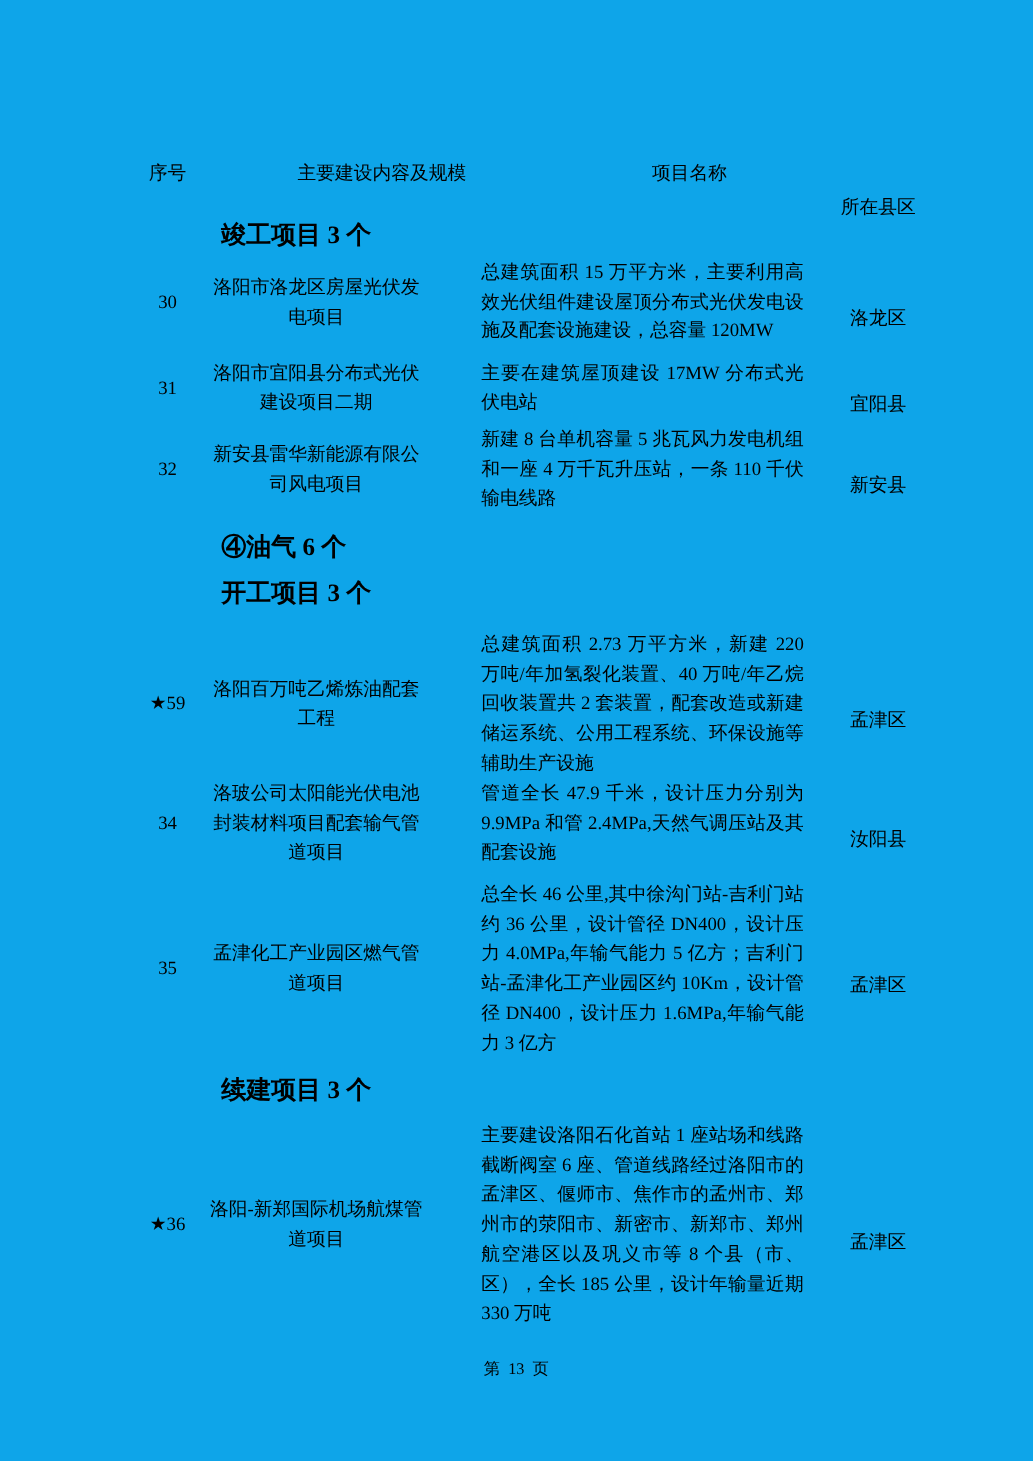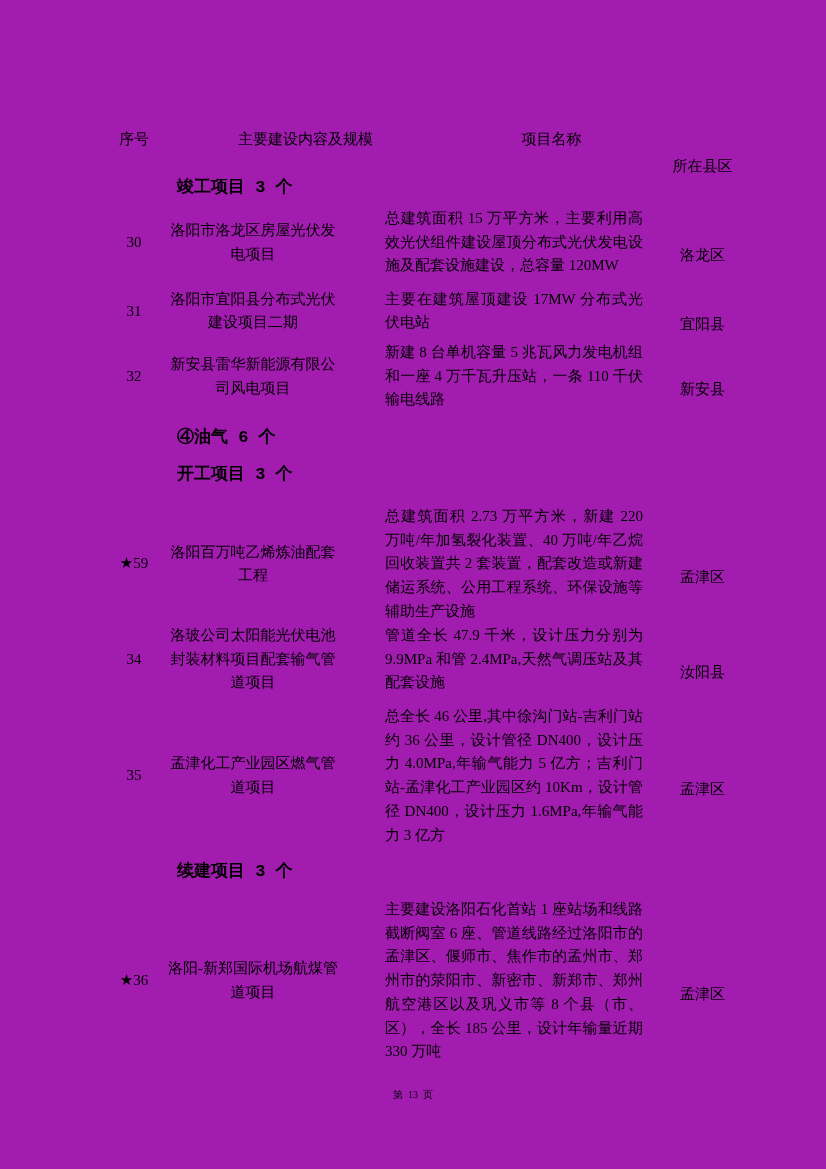--- a/index.html
+++ b/index.html
@@ -1,20 +1,20 @@
 <!DOCTYPE html>
 <html><head>
 <meta charset="utf-8">
 <style>
   html,body{margin:0;padding:0;background:#e8e8e8;}
   .page{
     position:relative;
     width:826px;height:1169px;
     margin:0 auto;
-    background:#a21caf;
+    background:#0ea5e9;
     color:#000000;
     font-family:"Liberation Serif","DejaVu Serif",serif;
     font-size:15px;
     line-height:23.7px;
     overflow:hidden;
   }
   .trow{
     position:absolute;left:100px;width:645px;
     display:flex;align-items:center;
   }
@@ -23,27 +23,27 @@
   .c-name{width:217px;}
   .name-inner{display:block;width:170px;text-align:center;}
   .c-content{width:275px;}
   .content-inner{display:block;width:258px;text-align:justify;}
   .c-county{width:85px;text-align:center;margin-top:27px;}
   .thead{position:absolute;left:100px;width:645px;display:flex;}
   .th{flex:none;text-align:center;}
   .th.c-name{text-align:center;}
   .section-heading{
     position:absolute;left:177px;
-    font-weight:bold;font-size:17px;line-height:24px;
-    font-family:Liberation Mono, monospace;
+    font-weight:bold;font-size:20px;line-height:24px;
+    font-family:Liberation Serif, serif;
   }
   .page-footer{
     position:absolute;left:0;width:826px;
     text-align:center;white-space:pre;
-    font-size:10px;
+    font-size:13px;
   }
 </style>
 </head>
 <body>
 
 <div class="page">
 
   <div class="thead" style="top:128px">
     <div class="th c-no">序号</div>
     <div class="th c-content">主要建设内容及规模</div>

